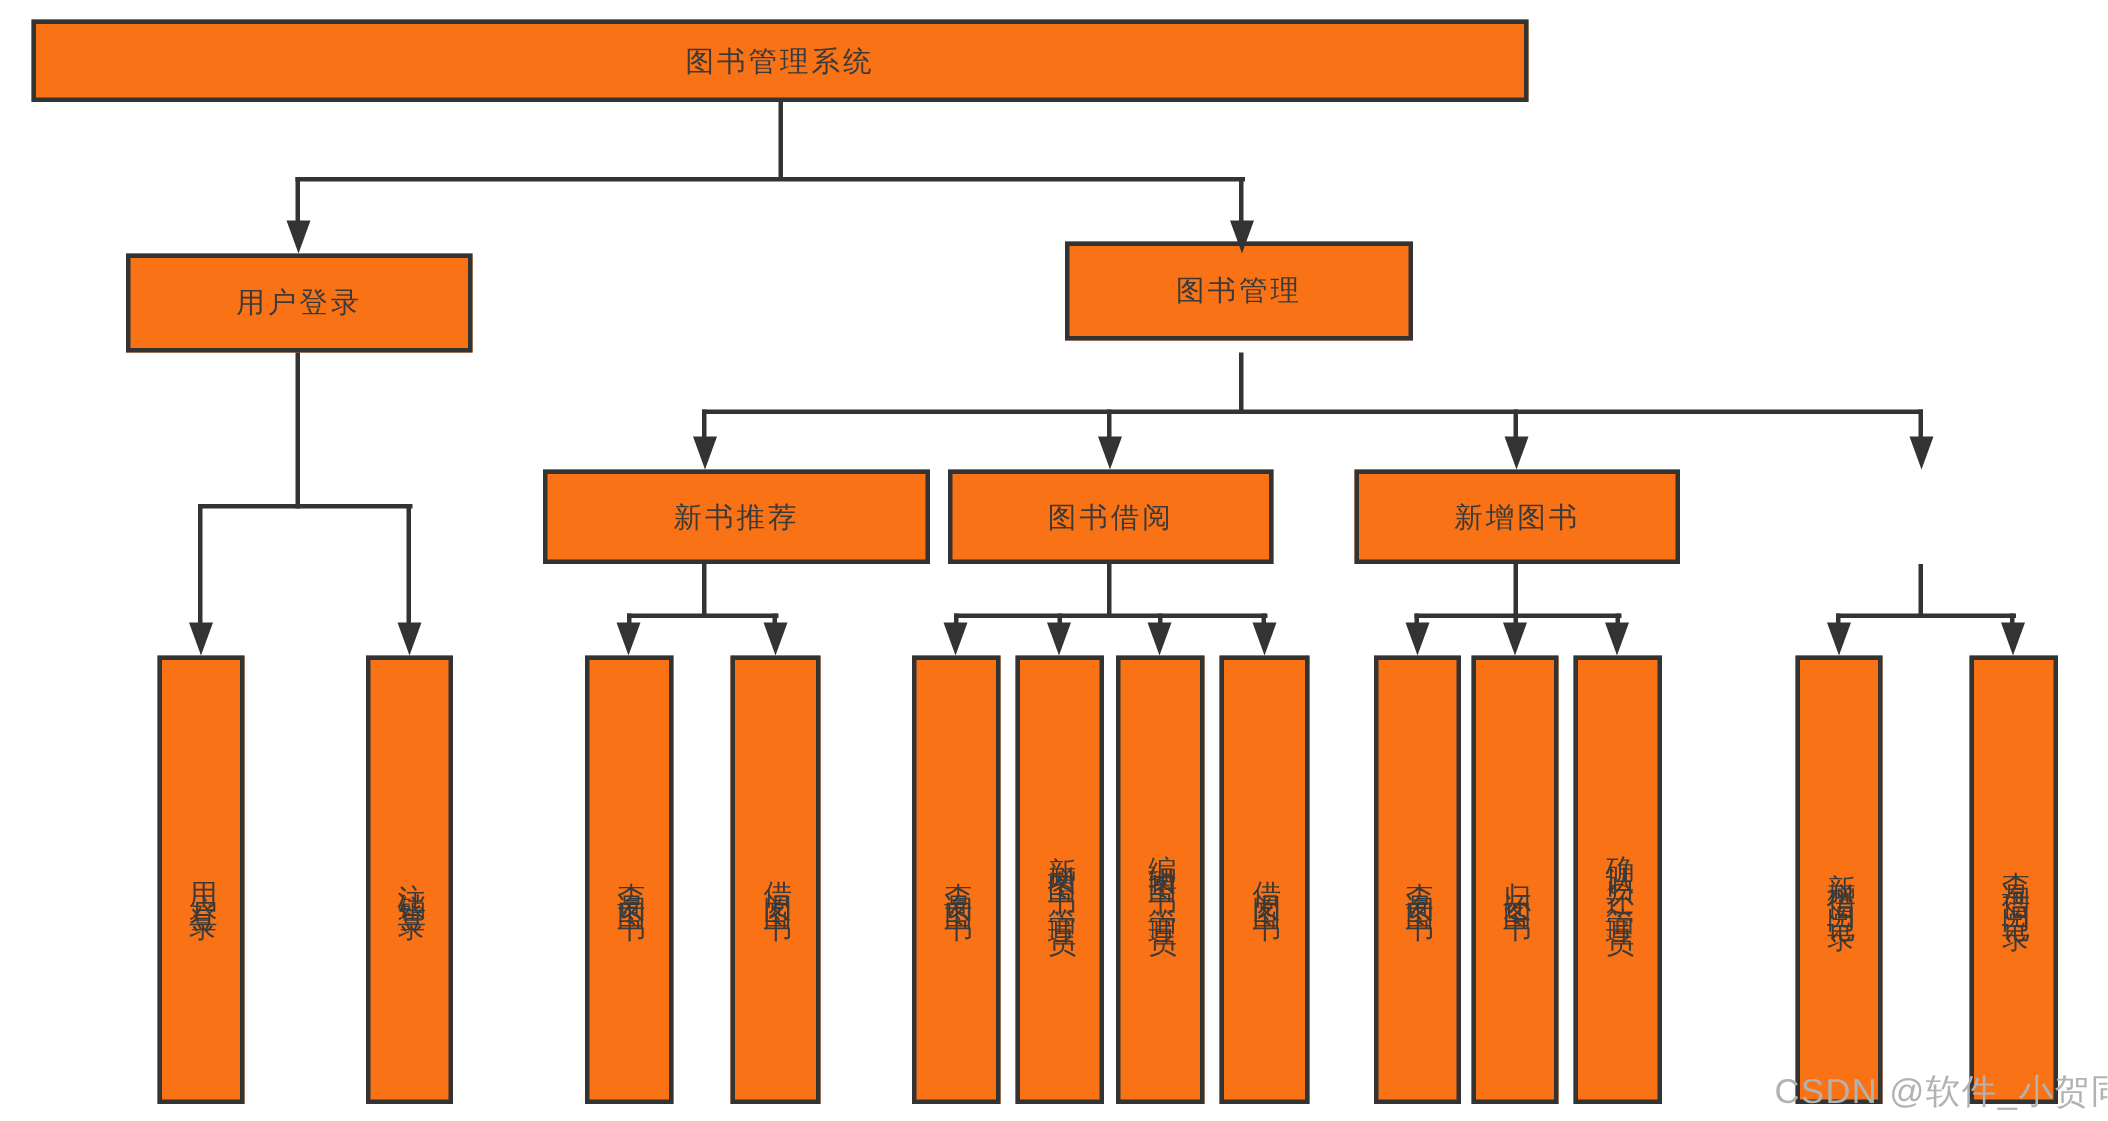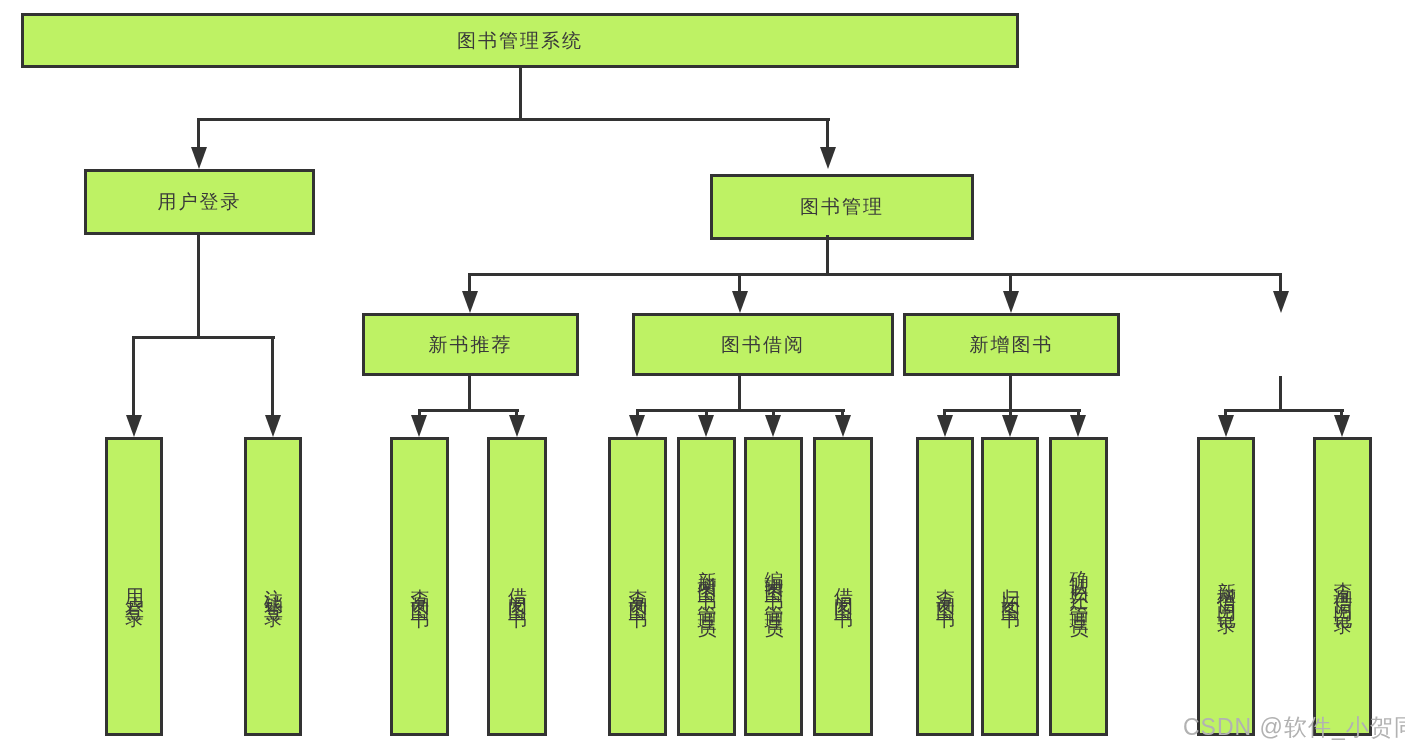--- a/index.html
+++ b/index.html
@@ -8,21 +8,21 @@
     width: 1405px;
     height: 747px;
     background: var(--bg, #ffffff);
     font-family: "Liberation Sans", "DejaVu Sans", sans-serif;
     overflow: hidden;
   }
   .box {
     position: absolute;
     box-sizing: border-box;
     border: 3px solid var(--line, #333333);
-    background: #bef264;
+    background: #f97316;
     display: flex;
     align-items: center;
     justify-content: center;
     color: var(--text, #3a3a3a);
     font-size: 19px;
     letter-spacing: 2px;
     text-align: center;
   }
   .box.v {
     writing-mode: vertical-rl;
@@ -58,24 +58,24 @@
   }
 </style>
 </head>
 <body>
 
 <div class="canvas">
 
   <div class="box" style="left:21px;top:13px;width:998px;height:55px">图书管理系统</div>
 
   <div class="box" style="left:84px;top:169px;width:231px;height:66px">用户登录</div>
-  <div class="box" style="left:710px;top:174px;width:264px;height:66px">图书管理</div>
+  <div class="box" style="left:710px;top:161px;width:232px;height:66px">图书管理</div>
 
-  <div class="box" style="left:362px;top:313px;width:217px;height:63px">新书推荐</div>
-  <div class="box" style="left:632px;top:313px;width:262px;height:63px">图书借阅</div>
+  <div class="box" style="left:362px;top:313px;width:258px;height:63px">新书推荐</div>
+  <div class="box" style="left:632px;top:313px;width:217px;height:63px">图书借阅</div>
   <div class="box" style="left:903px;top:313px;width:217px;height:63px">新增图书</div>
 
   <div class="box v" style="left:105px;top:437px;width:58px;height:299px">用户登录</div>
   <div class="box v" style="left:244px;top:437px;width:58px;height:299px">注销登录</div>
 
   <div class="box v" style="left:390px;top:437px;width:59px;height:299px">查询图书</div>
   <div class="box v" style="left:487px;top:437px;width:60px;height:299px">借阅图书</div>
 
   <div class="box v" style="left:608px;top:437px;width:59px;height:299px">查询图书</div>
   <div class="box v" style="left:677px;top:437px;width:59px;height:299px">新增图书（管理员）</div>

